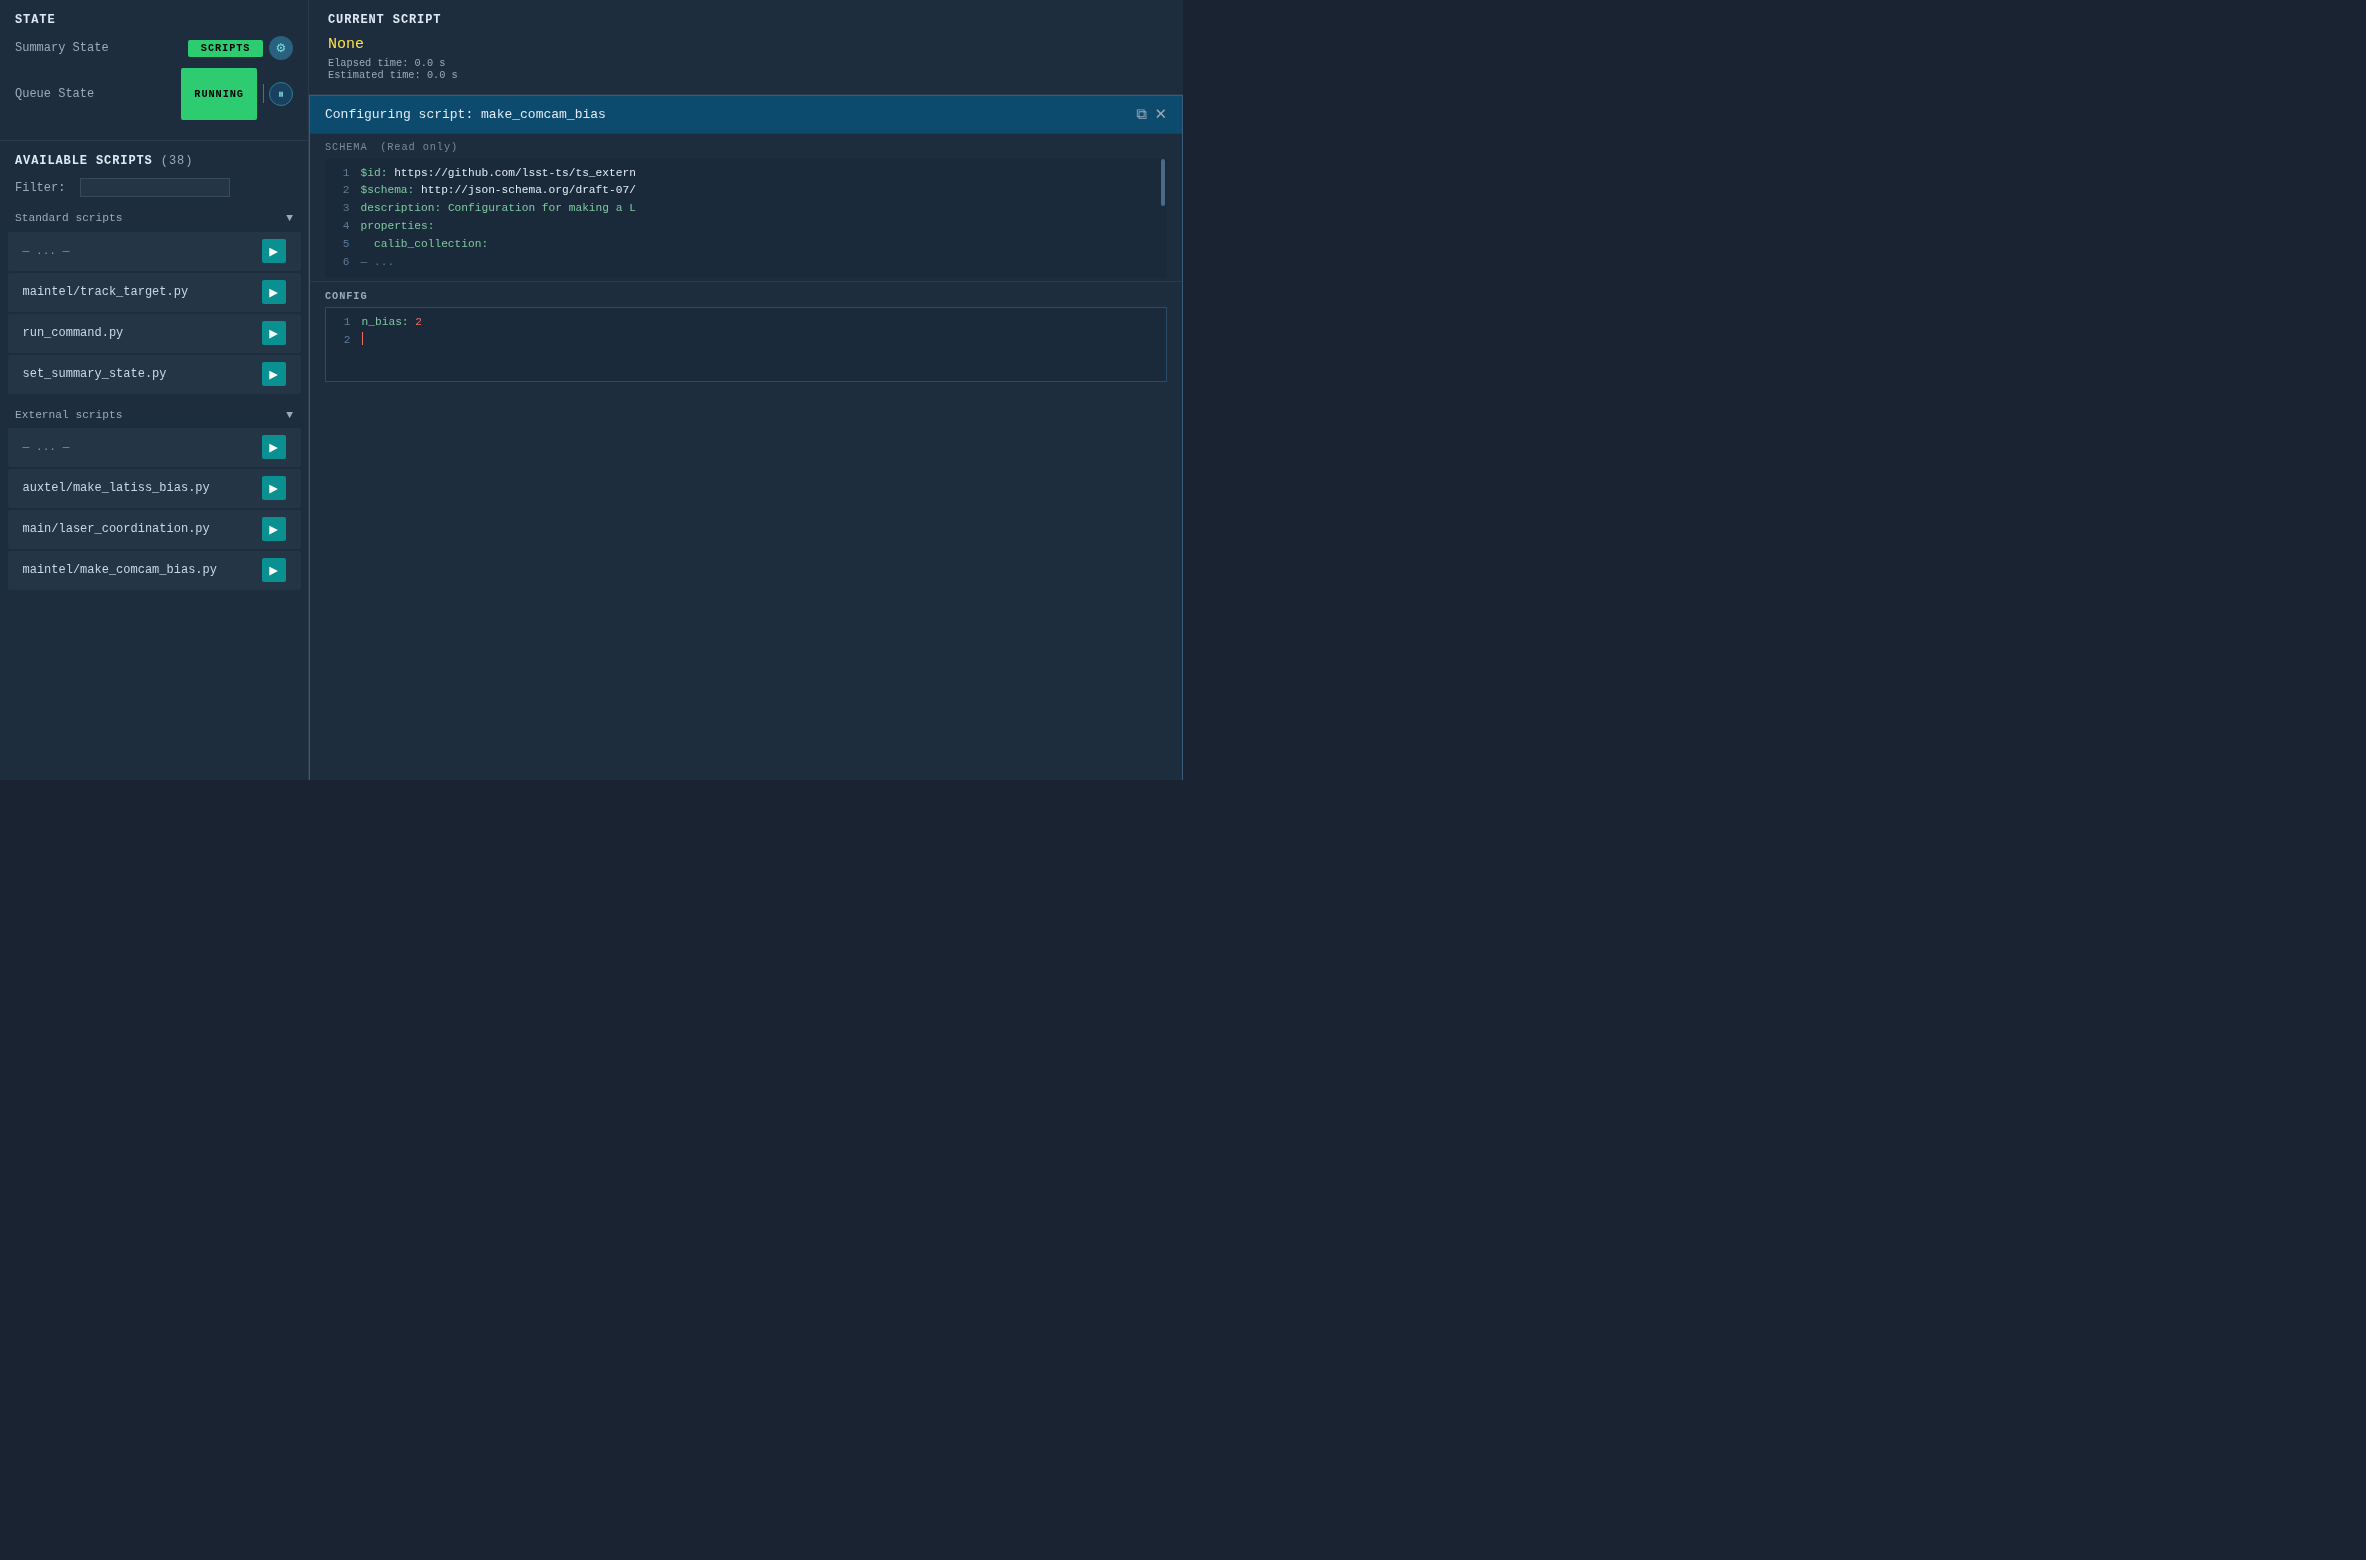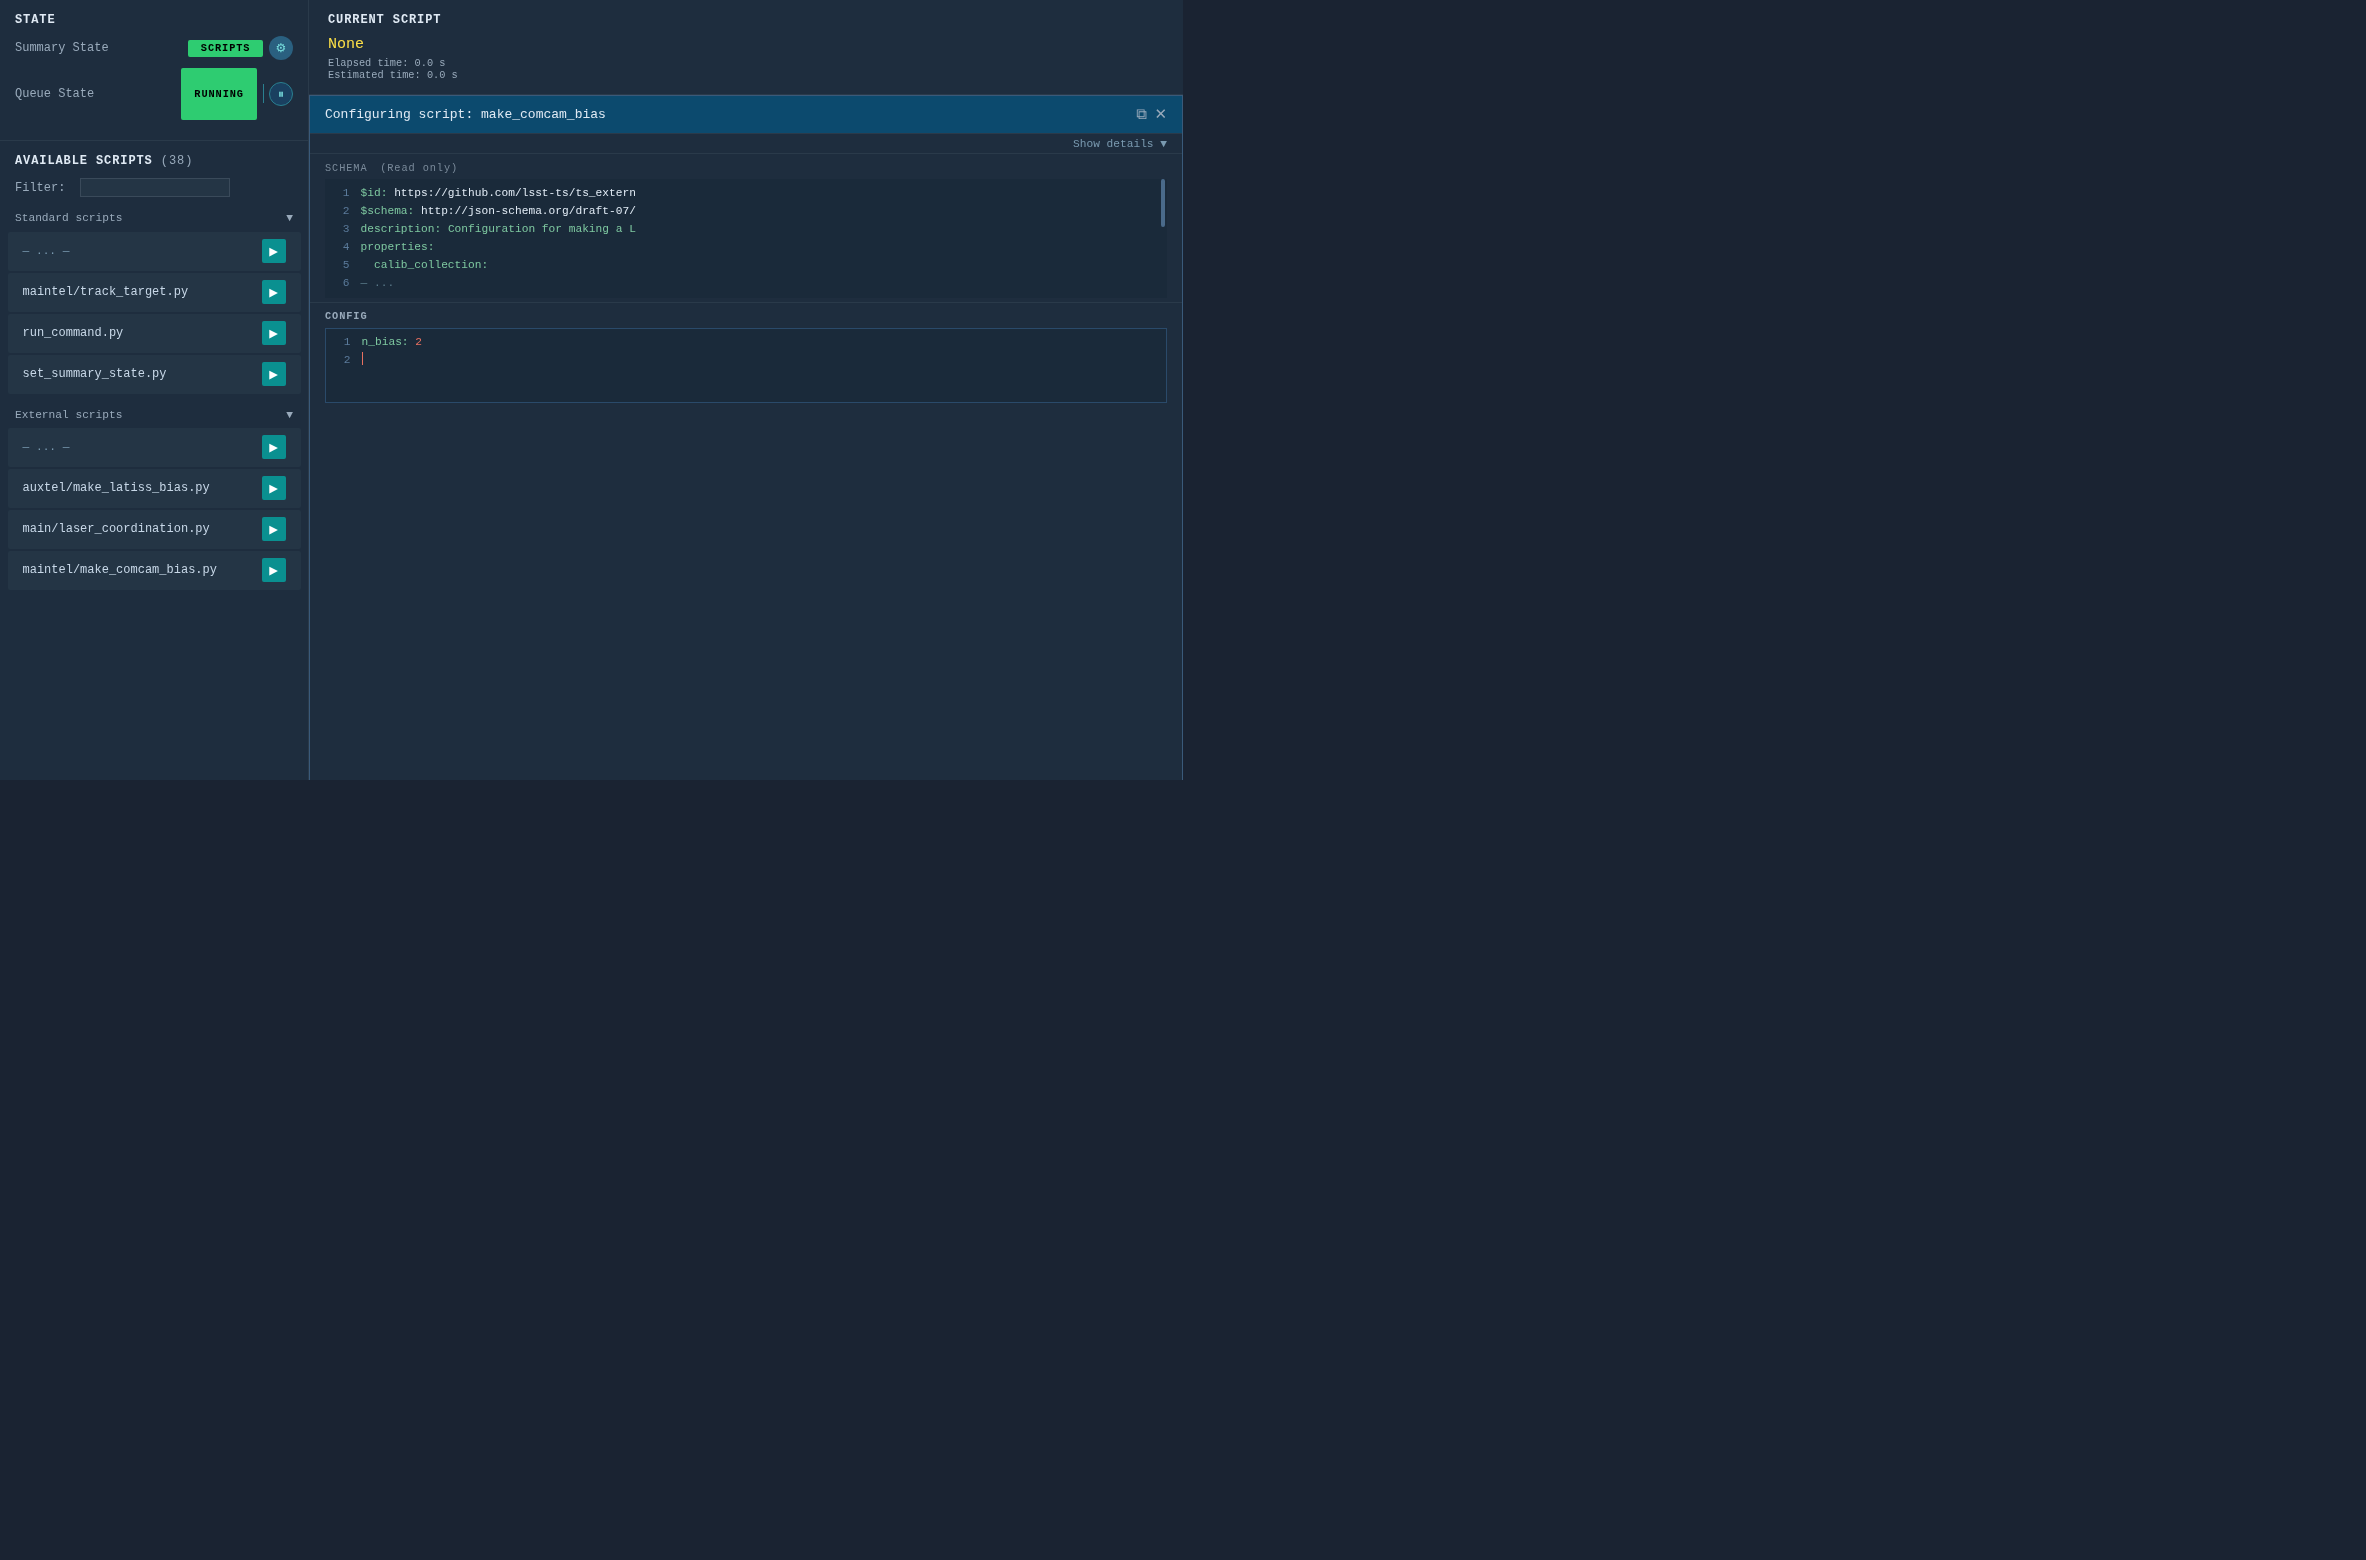--- a/index.html
+++ b/index.html
@@ -586,23 +586,20 @@
             <div class="dialog-header-actions">
               <button class="dialog-icon-btn">
                 <span>⧉</span>
               </button>
               <button class="dialog-icon-btn">
                 <span>✕</span>
               </button>
             </div>
           </div>
 
-          <div class="show-details">
-            <span>Show details ▼</span>
-          </div>
 
           <div class="schema-section">
             <div class="schema-label">
               <span>SCHEMA</span>
               <span style="color:#7a8a9a; font-weight:normal; margin-left:5.6px;">(Read only)</span>
             </div>
             <div class="code-block">
               <div class="code-scrollbar"></div>
               <div class="code-line">
                 <span class="line-num">1</span>

